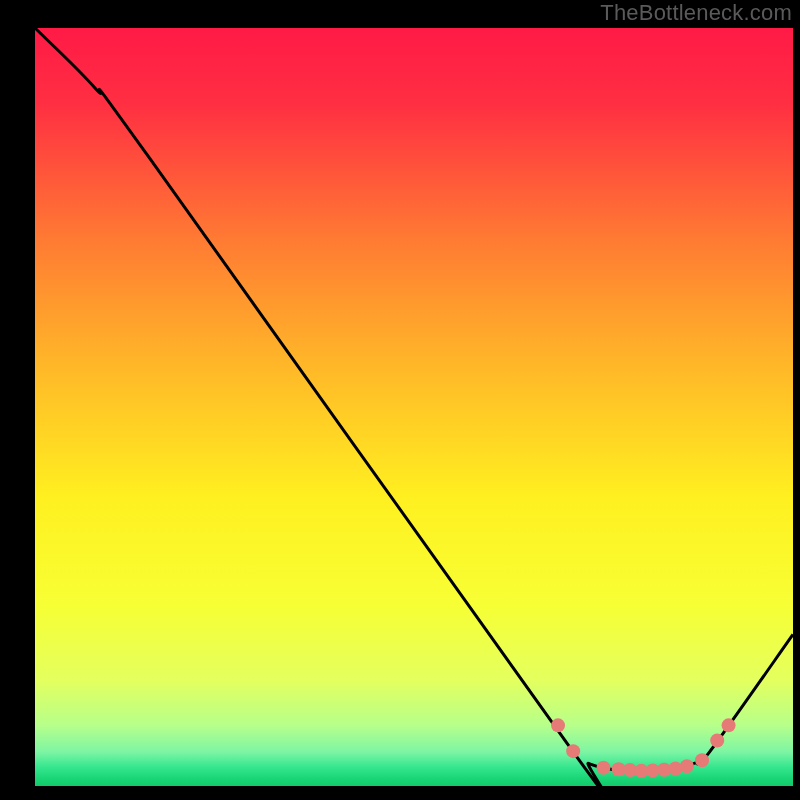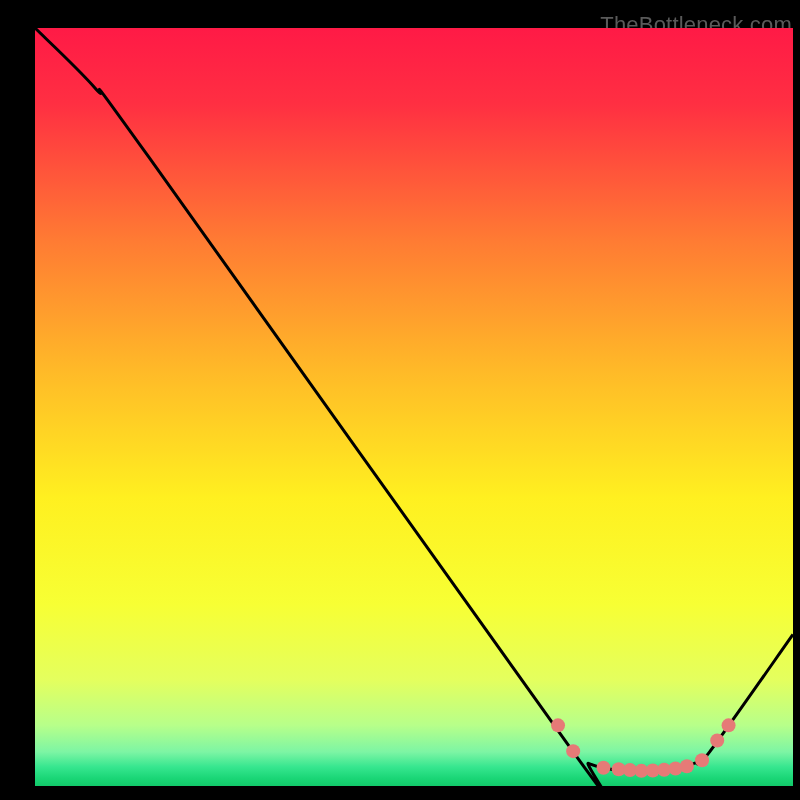--- a/index.html
+++ b/index.html
@@ -12,21 +12,21 @@
     font-family: Arial, Helvetica, sans-serif;
   }
   .outer {
     position: relative;
     width: 800px;
     height: 800px;
     background: #000;
   }
   .watermark {
     position: absolute;
-    top: 12px;
+    top: 0;
     right: 8px;
     color: #5a5a5a;
     font-size: 22px;
     font-weight: 500;
     letter-spacing: 0.2px;
     user-select: none;
   }
   .plot-wrap {
     position: absolute;
     left: 35px;

